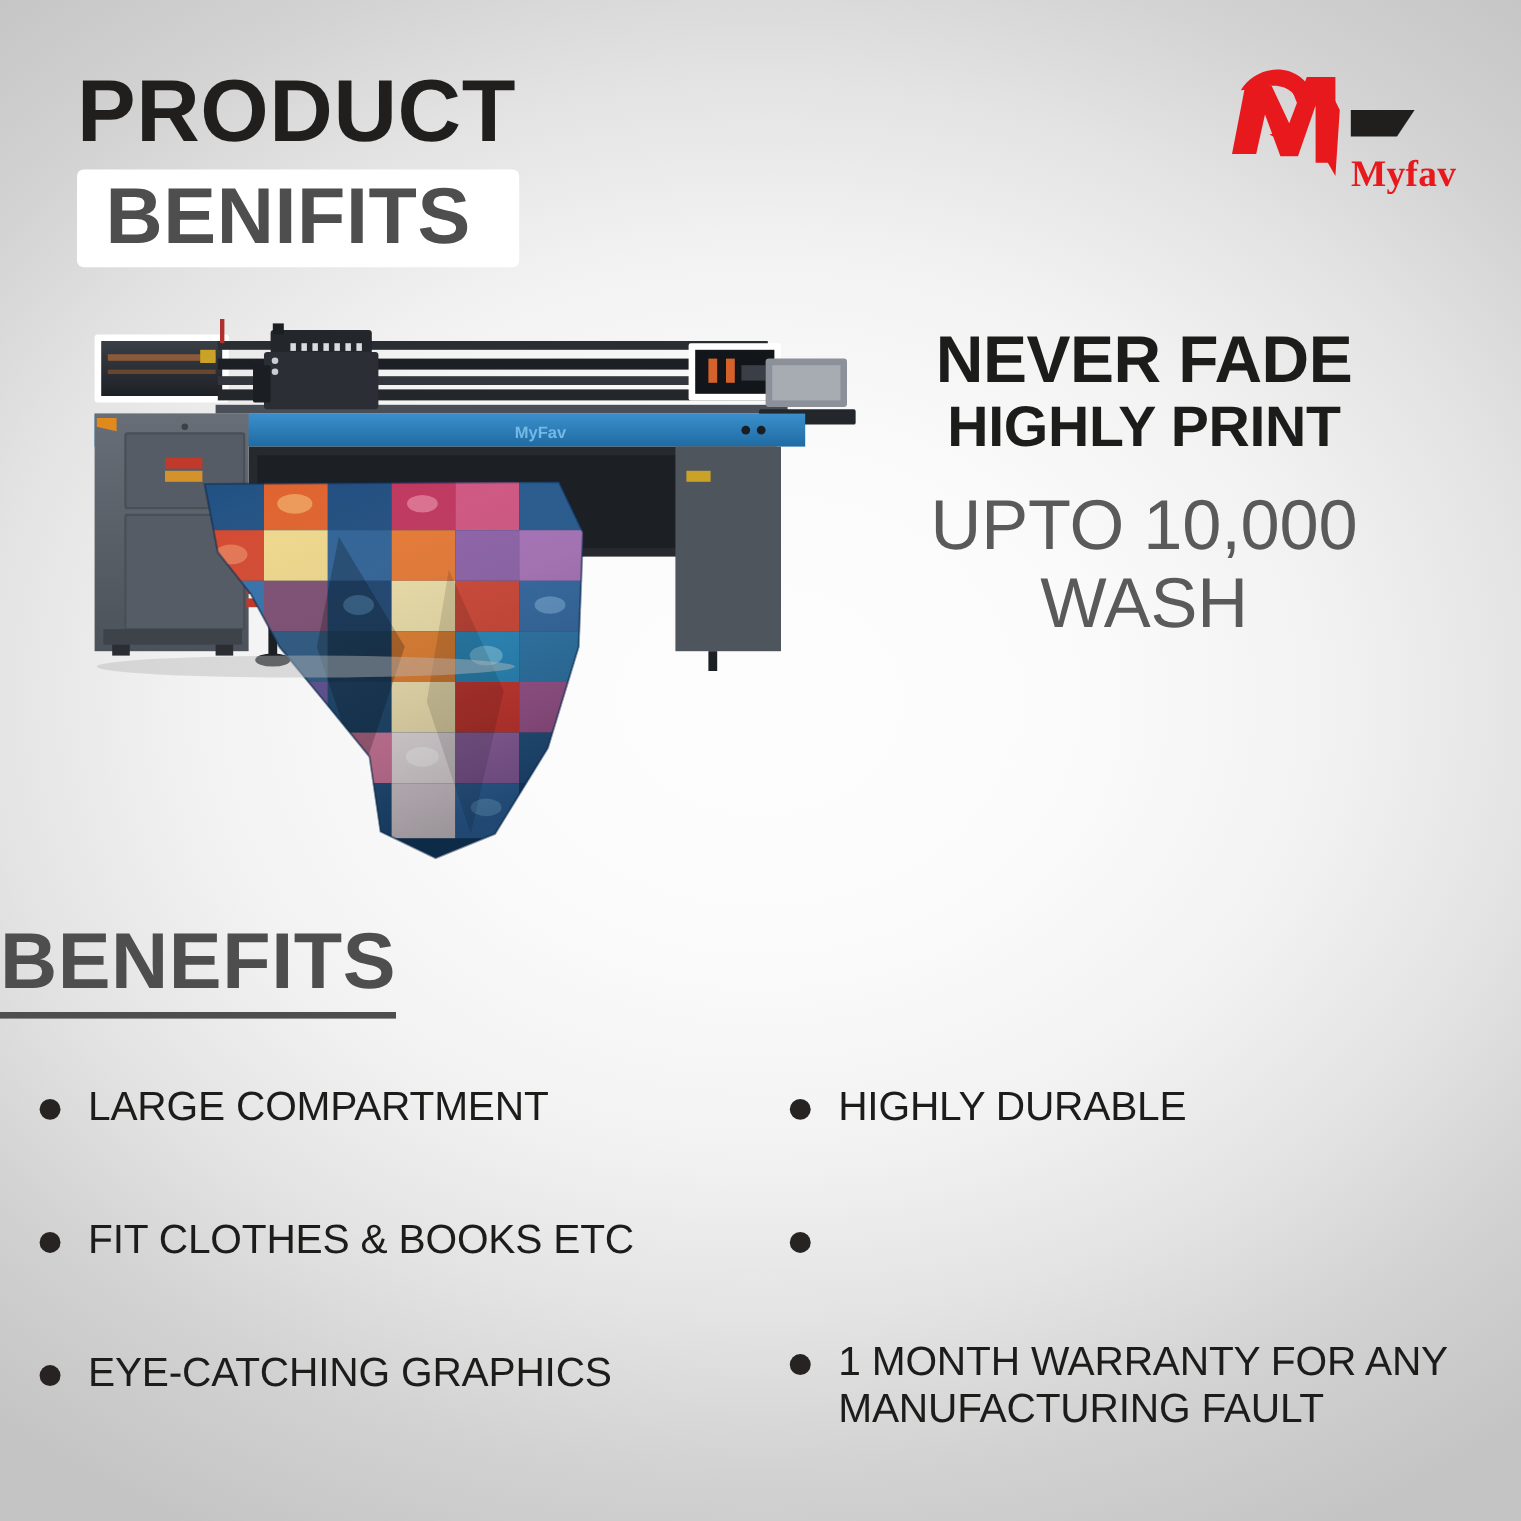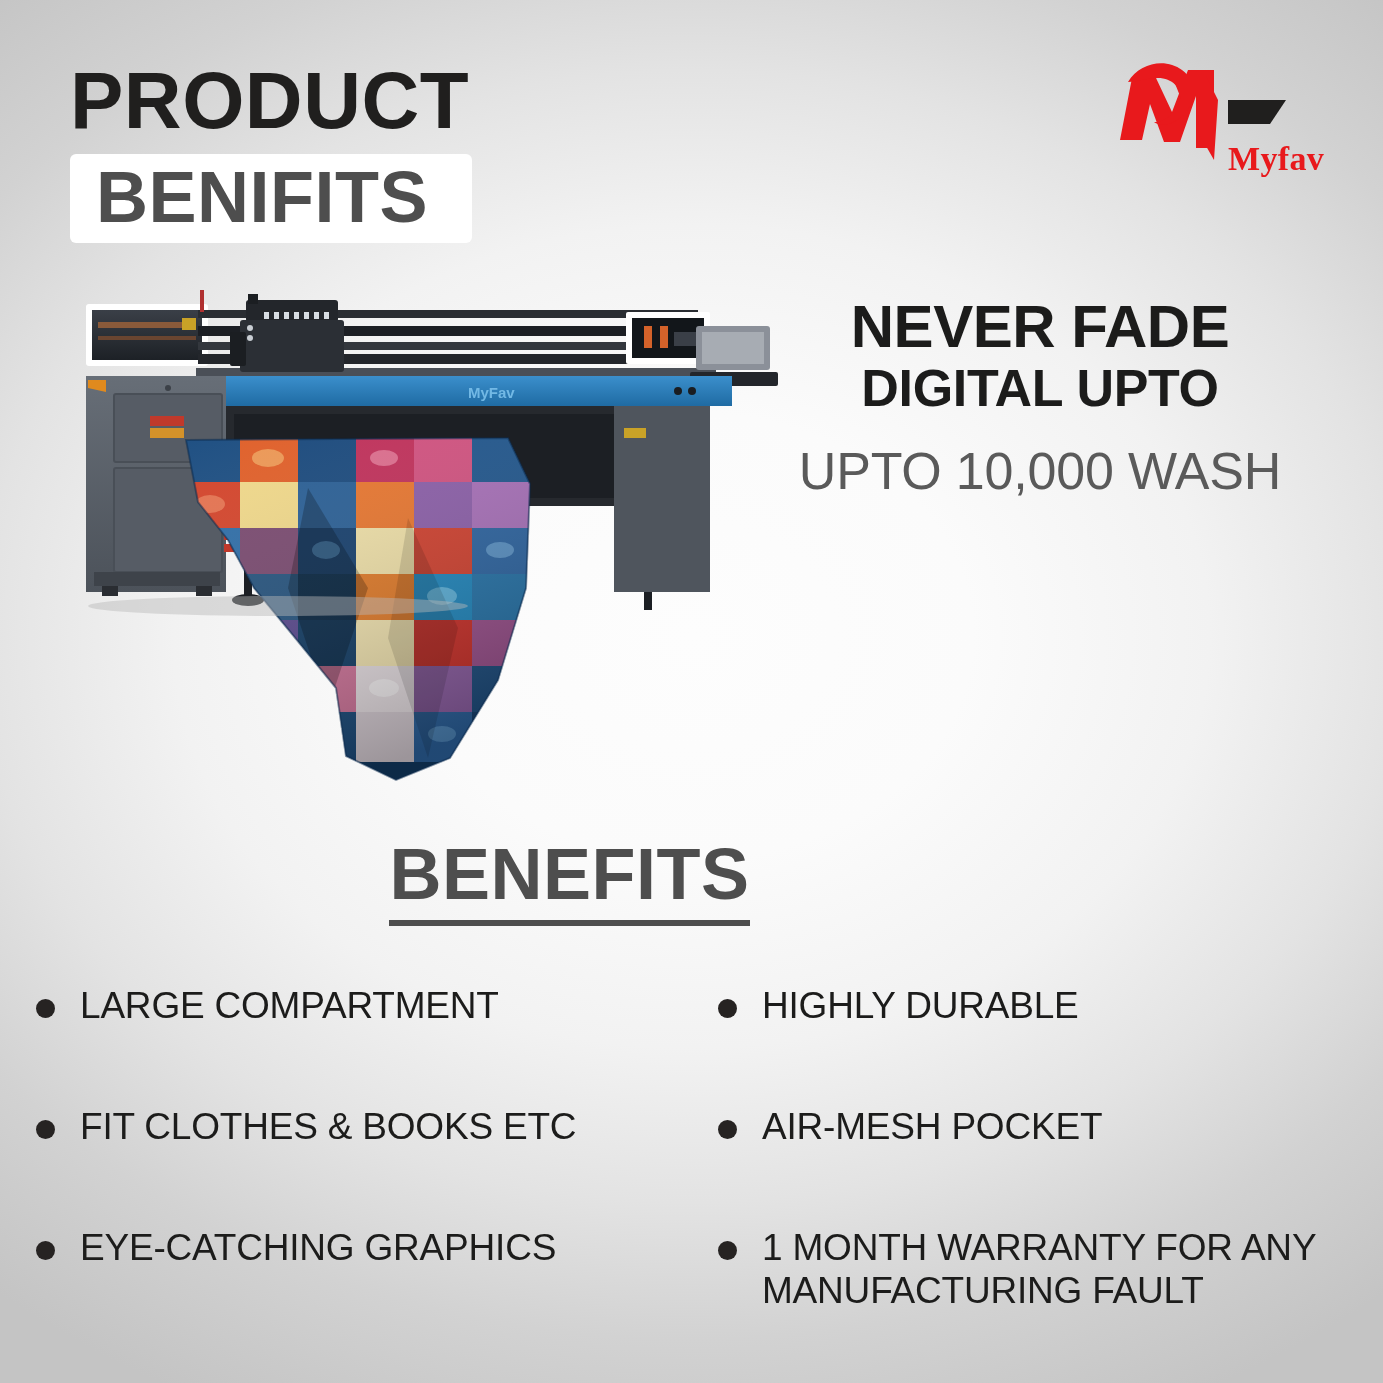--- a/index.html
+++ b/index.html
@@ -102,35 +102,34 @@
   }
   .hl-2 {
     font-size: 52px;
     font-weight: bold;
     color: #1c1c1b;
     line-height: 1.05;
     letter-spacing: -0.3px;
     margin: 4px 0 0 0;
   }
   .hl-3 {
-    font-size: 52px;
+    font-size: 64px;
     font-weight: normal;
     color: #5a5a5a;
     line-height: 1.12;
     letter-spacing: -0.2px;
     margin: 26px 0 0 0;
   }
 
   
   .benefits-heading {
     position: absolute;
     left: 0;
     top: 838px;
     width: 1139px;
-    text-align: center;
   }
   .benefits-heading .bh-text {
     display: inline-block;
     font-size: 72px;
     font-weight: bold;
     color: #4e4e4e;
     letter-spacing: 0.5px;
     line-height: 1;
     padding-bottom: 10px;
     border-bottom: 6px solid #4e4e4e;
@@ -368,21 +367,21 @@
 
       <path d="M108 152 L430 150 L452 196 L448 300 L420 392 L372 470 L318 492
                L268 468 L258 400 L214 346 L176 300 L150 252 L120 214 Z" fill="none" stroke="#0d2c4d" stroke-width="2" opacity="0.5"></path>
 
       <ellipse cx="200" cy="318" rx="190" ry="10" fill="#b9b9b9" opacity="0.45"></ellipse>
     </svg>
   </div>
 
   <div class="headline">
     <div class="hl-1">NEVER FADE</div>
-    <div class="hl-2">DIGITAL UPTO</div>
+    <div class="hl-2">HIGHLY PRINT</div>
     <div class="hl-3">UPTO 10,000 WASH</div>
   </div>
 
   <div class="benefits-heading">
     <span class="bh-text">BENEFITS</span>
   </div>
 
   <div class="bullets">
 
     <div class="col-left">
@@ -400,21 +399,20 @@
       </div>
     </div>
 
     <div class="col-right">
       <div class="bullet-row">
         <span class="bullet-dot"></span>
         <span class="bullet-text">HIGHLY DURABLE</span>
       </div>
       <div class="bullet-row">
         <span class="bullet-dot"></span>
-        <span class="bullet-text">AIR-MESH POCKET</span>
       </div>
       <div class="bullet-row">
         <span class="bullet-dot"></span>
         <span class="bullet-text">1 MONTH WARRANTY FOR ANY MANUFACTURING FAULT</span>
       </div>
     </div>
 
   </div>
 
 </div>

